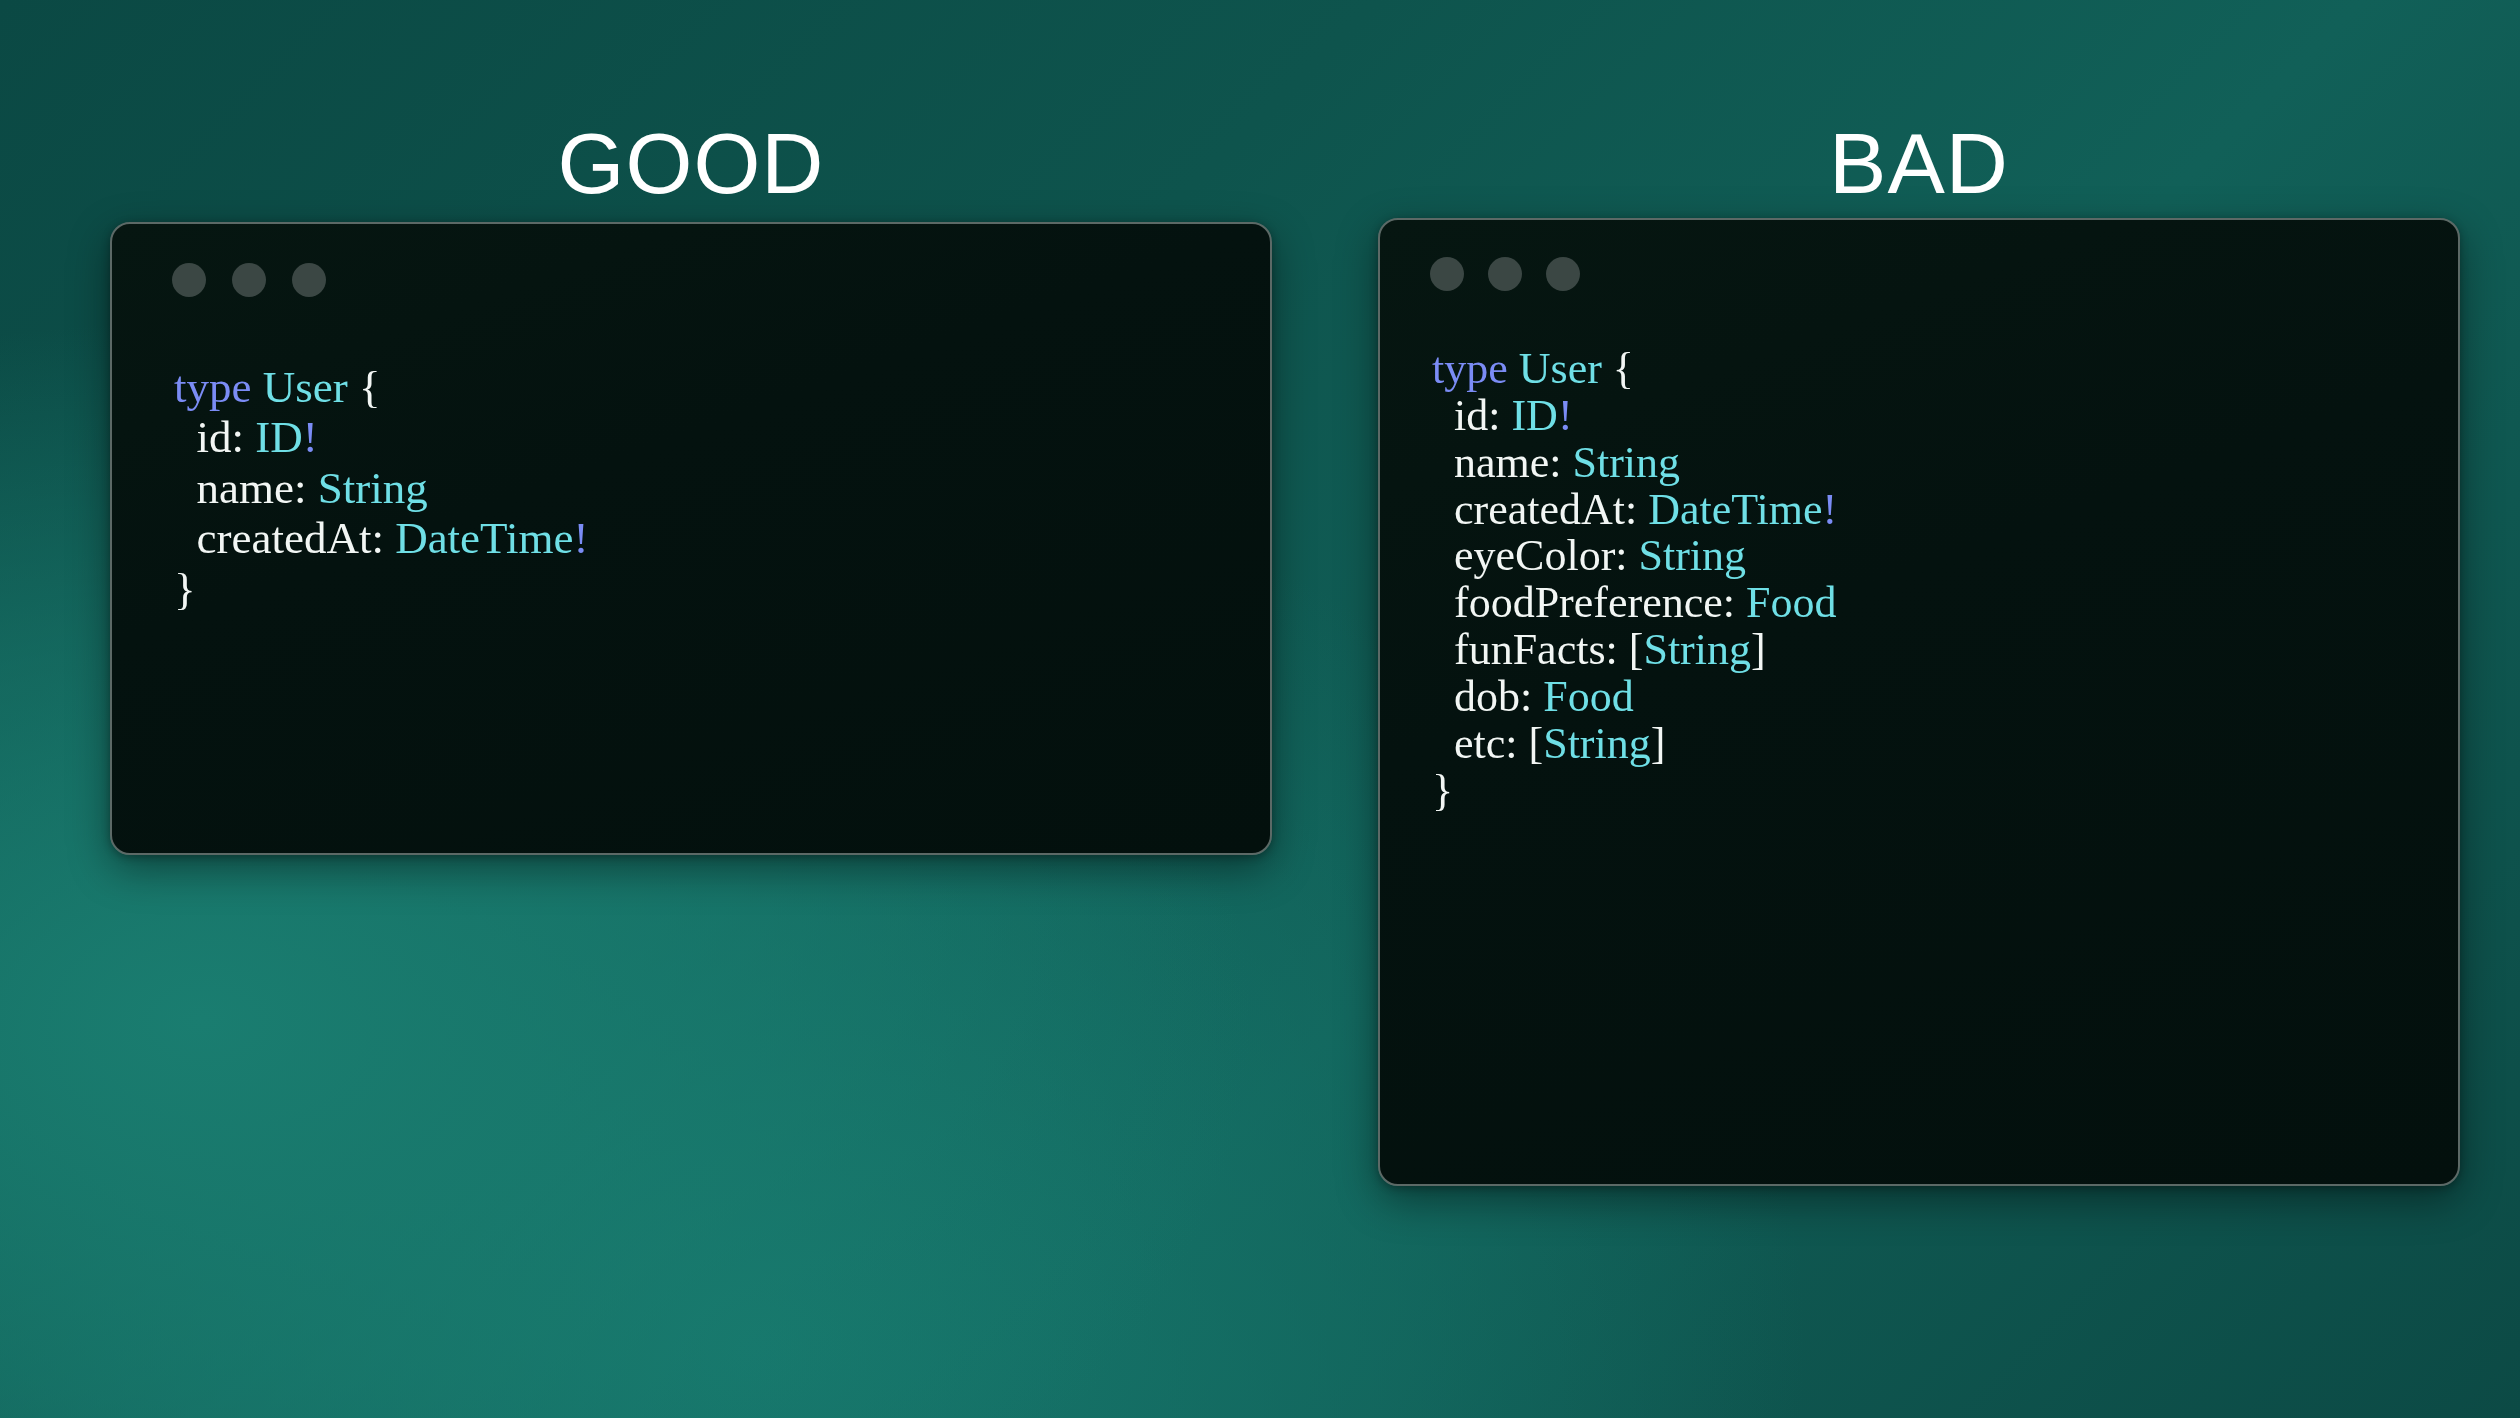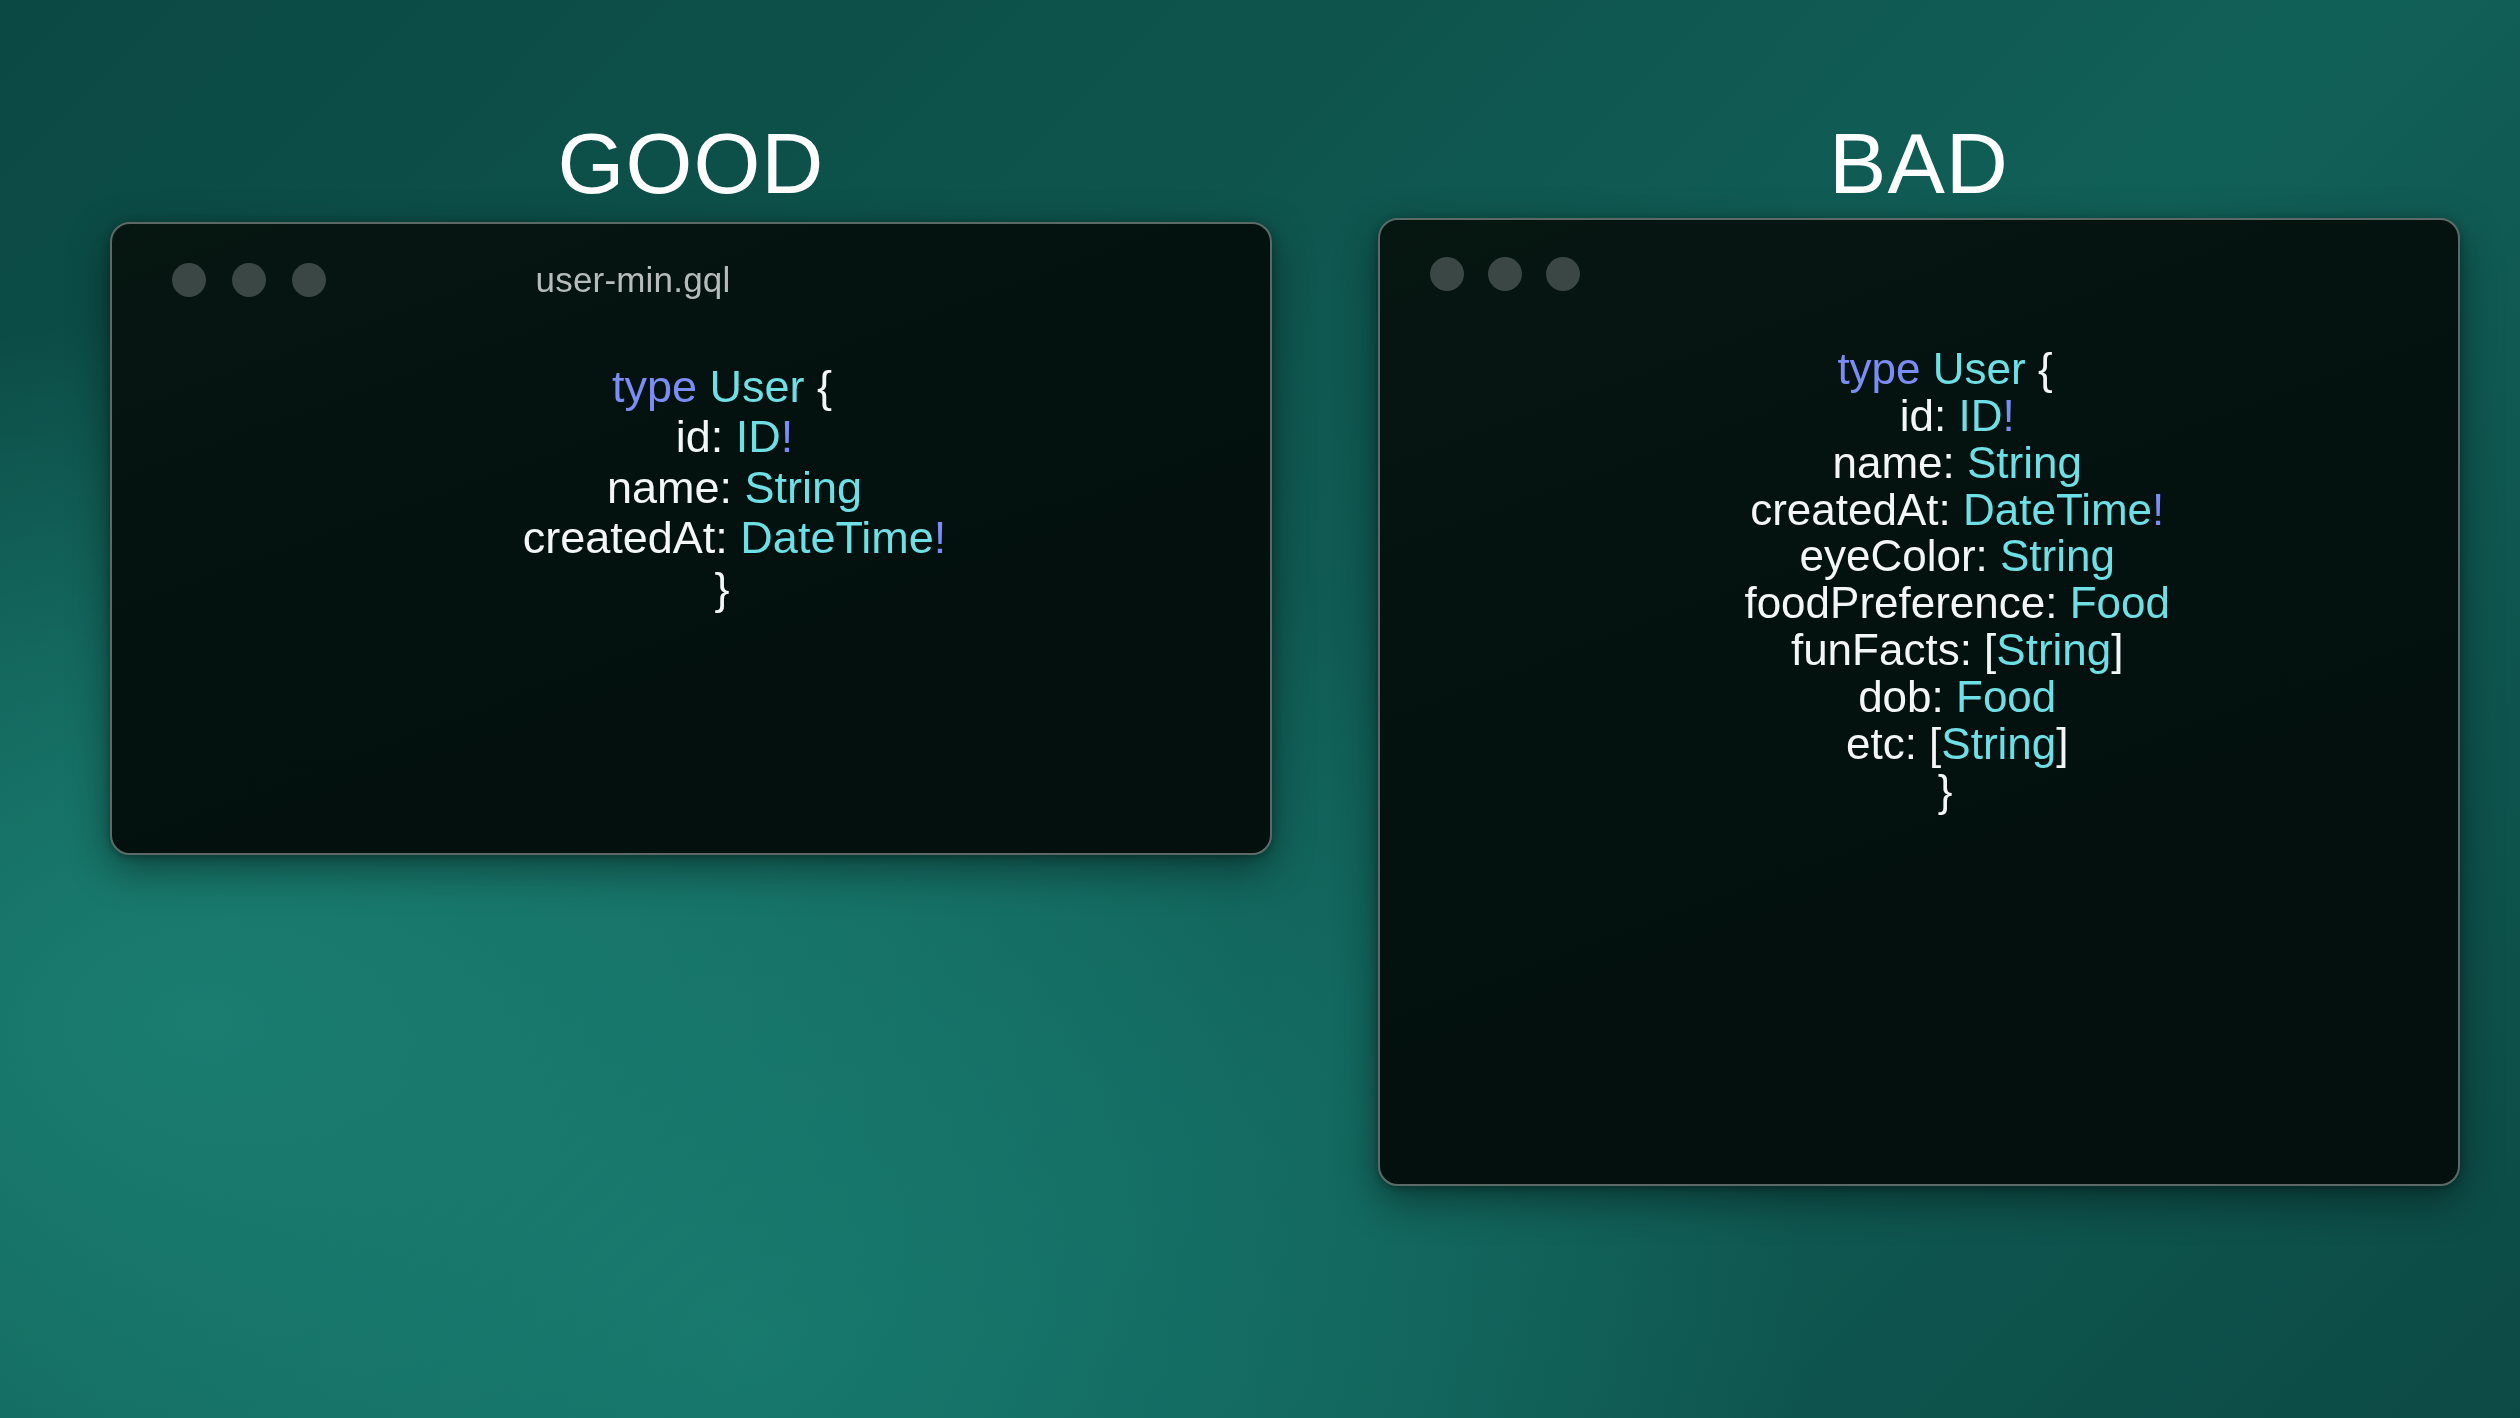--- a/index.html
+++ b/index.html
@@ -113,25 +113,24 @@
     font-weight: 400;
     letter-spacing: 0.2px;
     pointer-events: none;
   }
   #card-good .filename { transform: translateX(-58px); }
   #card-bad  .filename { transform: translateX(-48px); }
 
   
   .code-body {
     padding: 26px 0 0 12px;
-    font-family: Liberation Sans, sans-serif;
+    font-family: Liberation Serif, serif;
     font-size: 44px;
     line-height: 1.135;
     white-space: pre;
-    text-align: center;
   }
   #card-good .code-body { padding-left: 62px; font-size: 45px; line-height: 1.12; }
   #card-bad  .code-body { padding-left: 52px; font-size: 44px; line-height: 1.065; padding-top: 18px; }
 
   .code-line { display: block; }
 
   .tok-kw    { color: #7b8cf5; }
   .tok-type  { color: #6fdfe6; }
   .tok-plain { color: #f2f6f4; }
   .tok-bang  { color: #7b8cf5; }
@@ -148,21 +147,20 @@
 
   <div class="heading" id="heading-bad">BAD</div>
 
   <div class="code-card" id="card-good">
     <div class="titlebar">
       <div class="dots">
         <span class="dot"></span>
         <span class="dot"></span>
         <span class="dot"></span>
       </div>
-      <div class="filename">user-min.gql</div>
     </div>
     <div class="code-body"><span class="code-line"><span class="tok-kw">type</span><span class="tok-plain"> </span><span class="tok-type">User</span><span class="tok-plain"> </span><span class="tok-punct">{</span>
 </span><span class="code-line"><span class="tok-plain">  id: </span><span class="tok-type">ID</span><span class="tok-bang">!</span>
 </span><span class="code-line"><span class="tok-plain">  name: </span><span class="tok-type">String</span>
 </span><span class="code-line"><span class="tok-plain">  createdAt: </span><span class="tok-type">DateTime</span><span class="tok-bang">!</span>
 </span><span class="code-line"><span class="tok-punct">}</span>
 </span></div>
   </div>
 
   <div class="code-card" id="card-bad">

